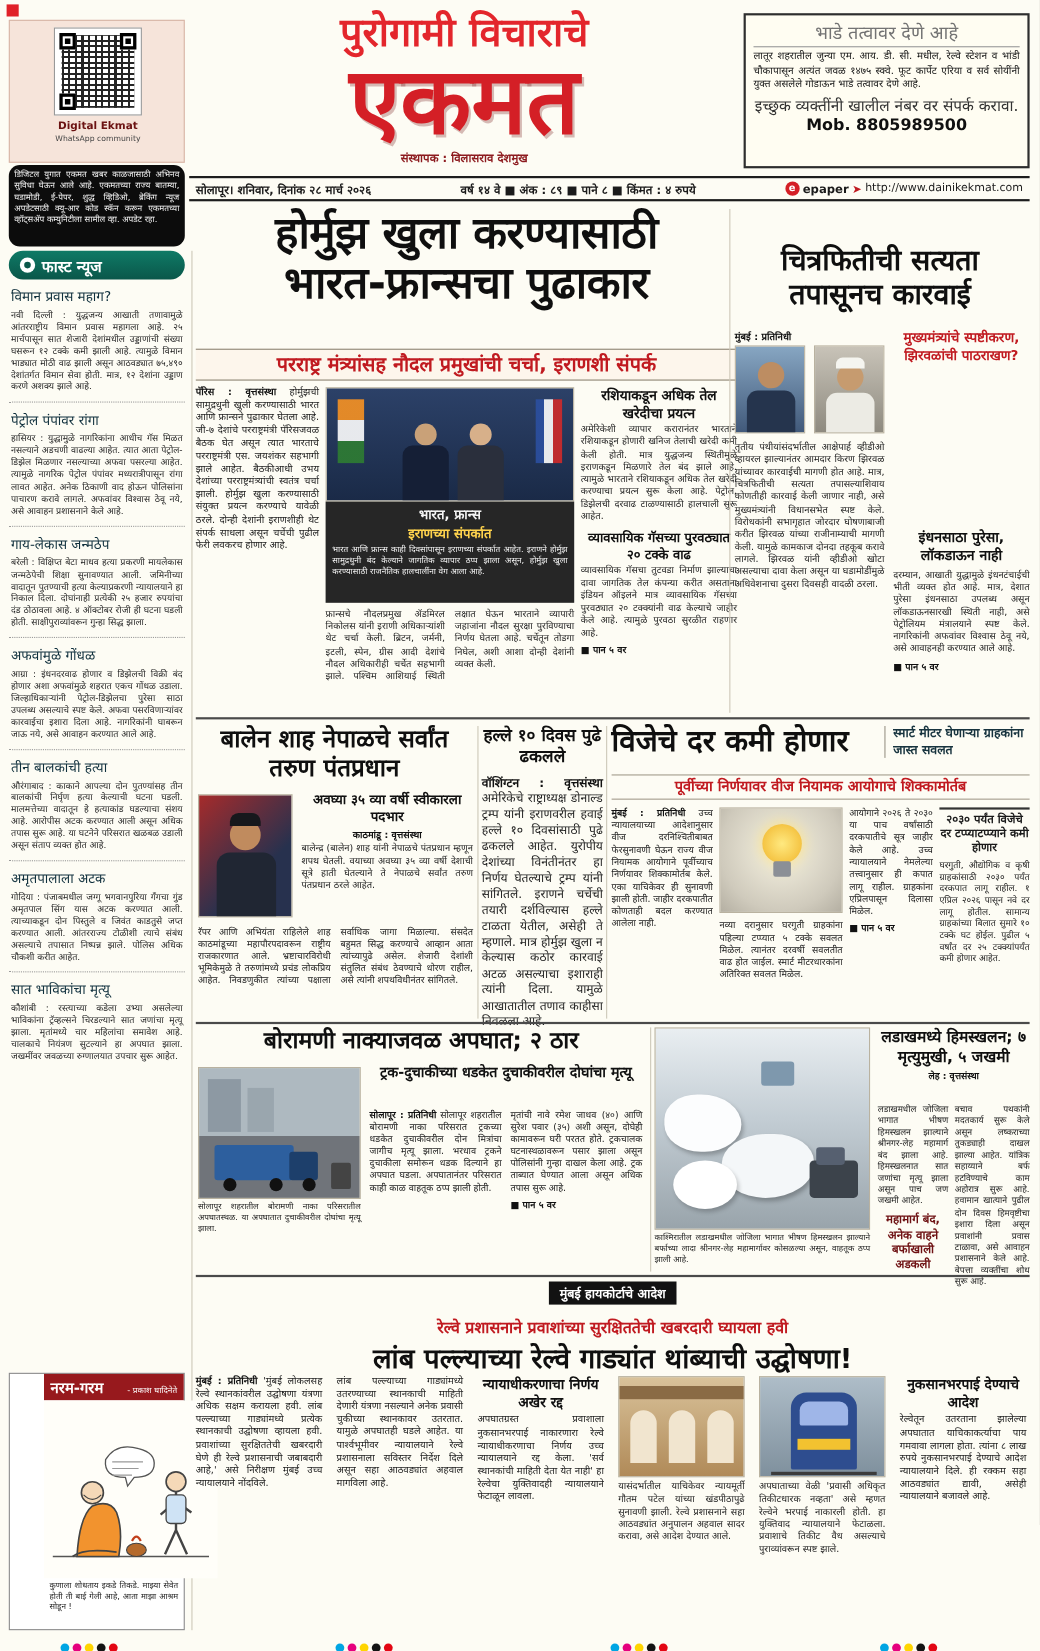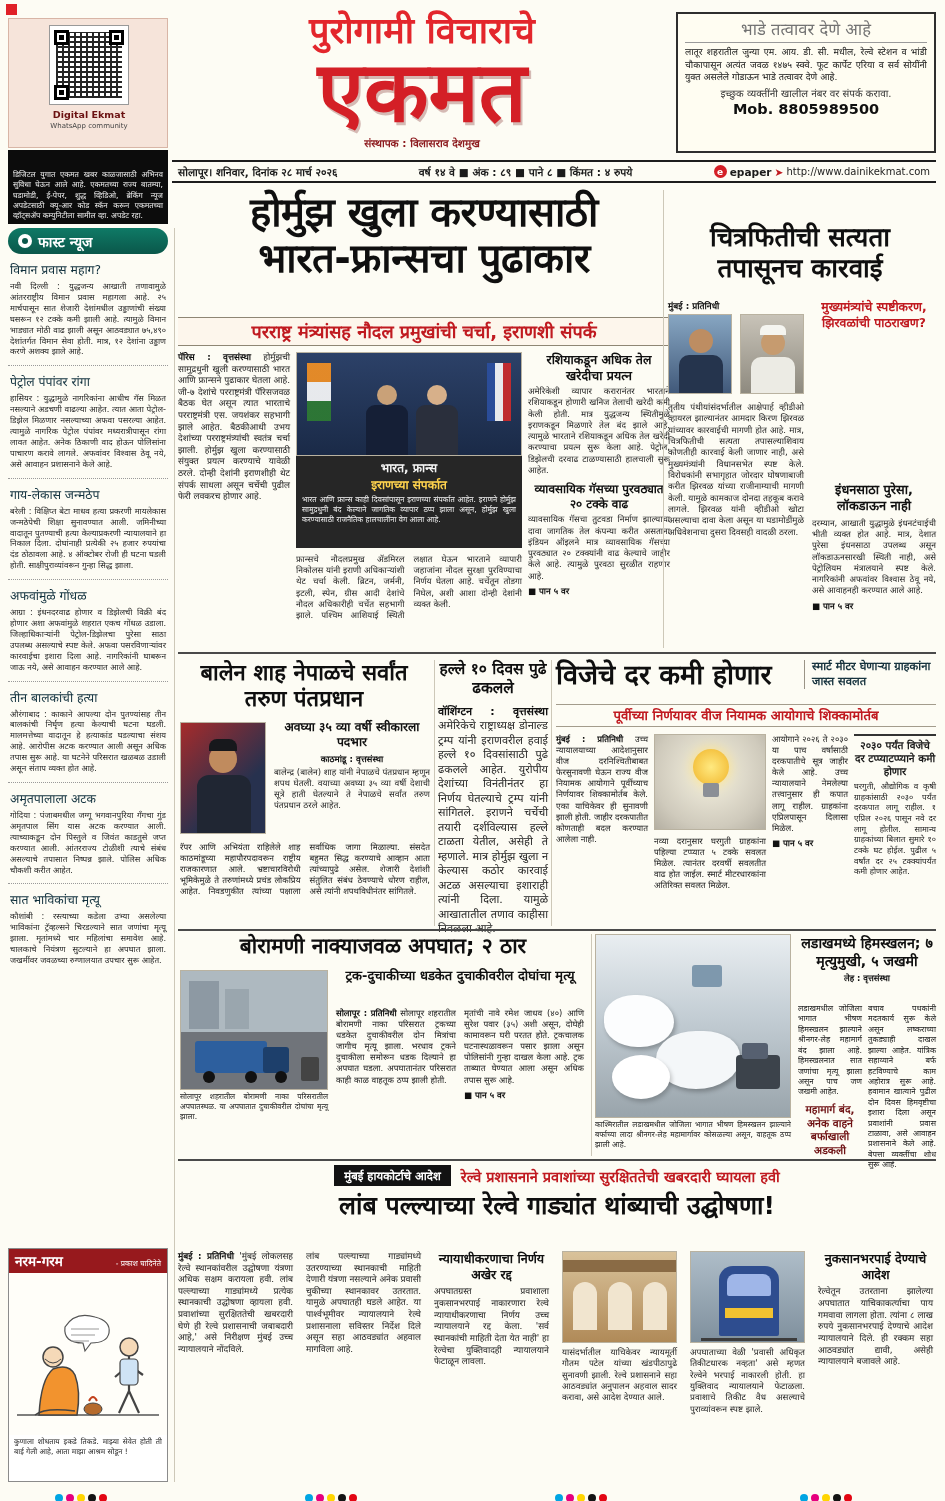--- a/index.html
+++ b/index.html
@@ -43,32 +43,32 @@
       <div class="qr-eye" style="right:4px;top:4px;">
           <div></div>
         </div>
       <div class="qr-eye" style="left:4px;bottom:4px;">
           <div></div>
         </div>
     </div>
     <div class="abs center" style="left:0;top:90px;width:160px;font-size:9.5px;font-weight:bold;color:#6b1212;">Digital Ekmat</div>
     <div class="abs center" style="left:0;top:103px;width:160px;font-size:7px;color:#444;">WhatsApp community</div>
   </div>
-  <div class="abs" style="left:8px;top:150px;width:160px;height:74px;background:#0c0c0c;color:#f3f3f3;font-size:7.6px;line-height:1.35;text-align:justify;padding:20px 5px;">डिजिटल युगात एकमत खबर काळजासाठी अभिनव सुविधा घेऊन आले आहे. एकमतच्या राज्य बातम्या, घडामोडी, ई-पेपर, शुद्ध व्हिडिओ, ब्रेकिंग न्यूज अपडेटसाठी क्यू-आर कोड स्कॅन करून एकमतच्या व्हॉट्सॲप कम्युनिटीला सामील व्हा. अपडेट रहा.</div>
+  <div class="abs" style="left:8px;top:150px;width:160px;height:74px;background:#0c0c0c;color:#f3f3f3;font-size:7.6px;line-height:1.35;text-align:justify;padding:4px 5px;border-radius:10px;">डिजिटल युगात एकमत खबर काळजासाठी अभिनव सुविधा घेऊन आले आहे. एकमतच्या राज्य बातम्या, घडामोडी, ई-पेपर, शुद्ध व्हिडिओ, ब्रेकिंग न्यूज अपडेटसाठी क्यू-आर कोड स्कॅन करून एकमतच्या व्हॉट्सॲप कम्युनिटीला सामील व्हा. अपडेट रहा.</div>
 
   <div class="abs center" style="left:172px;top:12px;width:500px;">
     <div style="font-size:36px;font-weight:800;color:#e3262c;line-height:1.05;">पुरोगामी विचाराचे</div>
     <div style="font-size:84px;font-weight:800;color:#d41f26;line-height:1.02;text-shadow:2px 3px 0 rgba(110,15,15,.28);">एकमत</div>
     <div style="font-size:10.5px;font-weight:bold;color:#8d1b1f;margin-top:1px;">संस्थापक : विलासराव देशमुख</div>
   </div>
 
   <div class="abs" style="left:676px;top:12px;width:260px;height:141px;border:2px solid #2e2e2e;background:#fffdf2;padding:3px 7px;">
     <div class="center" style="font-size:16.5px;font-weight:400;color:#737373;border-bottom:1px solid #9a9a9a;padding-bottom:2px;">भाडे तत्वावर देणे आहे</div>
     <div style="font-size:9.2px;line-height:1.38;text-align:justify;margin-top:3px;color:#161616;">लातूर शहरातील जुन्या एम. आय. डी. सी. मधील, रेल्वे स्टेशन व भांडी चौकापासून अत्यंत जवळ १४७५ स्क्वे. फूट कार्पेट एरिया व सर्व सोयींनी युक्त असलेले गोडाऊन भाडे तत्वावर देणे आहे.</div>
-    <div class="center" style="font-size:10px;margin-top:2px;color:#333;">इच्छुक व्यक्तींनी खालील नंबर वर संपर्क करावा.</div>
+    <div class="center" style="font-size:14px;margin-top:2px;color:#333;">इच्छुक व्यक्तींनी खालील नंबर वर संपर्क करावा.</div>
     <div class="center" style="font-size:14.5px;font-weight:800;color:#101010;margin-top:1px;">Mob. 8805989500</div>
   </div>
 
   <div class="abs" style="left:172px;top:160px;width:764px;height:23px;border-top:2px solid #1d1d1d;border-bottom:2px solid #1d1d1d;display:flex;align-items:center;justify-content:space-between;padding:0 6px;font-size:10.6px;font-weight:bold;">
     <span>सोलापूर। शनिवार, दिनांक २८ मार्च २०२६</span>
     <span>वर्ष १४ वे ■ अंक : ८९ ■ पाने ८ ■ किंमत : ४ रुपये</span>
     <span style="display:flex;align-items:center;gap:3px;">
       <span style="display:inline-flex;align-items:center;justify-content:center;width:13px;height:13px;border-radius:50%;background:#d41f26;color:#fff;font-size:9px;font-weight:800;">e</span>
       <span>epaper</span>
       <span class="red">➤</span>
@@ -110,21 +110,21 @@
         <div class="fn-title">अमृतपालाला अटक</div>
         <div class="fn-body">गोदिया : पंजाबमधील जग्गू भगवानपुरिया गँगचा गुंड अमृतपाल सिंग यास अटक करण्यात आली. त्याच्याकडून दोन पिस्तुले व जिवंत काडतुसे जप्त करण्यात आली. आंतरराज्य टोळीशी त्याचे संबंध असल्याचे तपासात निष्पन्न झाले. पोलिस अधिक चौकशी करीत आहेत.</div>
       </div>
       <div class="fn-item" style="border-bottom:none;">
         <div class="fn-title">सात भाविकांचा मृत्यू</div>
         <div class="fn-body">कौशांबी : रस्त्याच्या कडेला उभ्या असलेल्या भाविकांना ट्रॅव्हल्सने चिरडल्याने सात जणांचा मृत्यू झाला. मृतांमध्ये चार महिलांचा समावेश आहे. चालकाचे नियंत्रण सुटल्याने हा अपघात झाला. जखमींवर जवळच्या रुग्णालयात उपचार सुरू आहेत.</div>
       </div>
     </div>
   </div>
 
-  <div class="abs" style="left:8px;top:1248px;width:160px;height:234px;border:1px solid #8b8b8b;background:#fff;">
+  <div class="abs" style="left:8px;top:1248px;width:160px;height:234px;border:1px solid #8b8b8b;background:#fff;padding-left:31px;">
     <div style="background:#97191d;color:#fff;padding:3px 6px;display:flex;justify-content:space-between;align-items:baseline;">
       <span style="font-weight:800;font-size:13.5px;">नरम-गरम</span>
       <span style="font-size:7.5px;">- प्रकाश घादिनेते</span>
     </div>
     <div style="height:162px;position:relative;">
       <svg width="158" height="162" viewBox="0 0 158 162">
         <rect x="0" y="0" width="158" height="162" fill="#fffef9"></rect>
         <path d="M8 142 L150 142" stroke="#555" stroke-width="1.5" fill="none"></path>
 
         <circle cx="44" cy="84" r="10" fill="#f5d9b8" stroke="#444" stroke-width="1.5"></circle>
@@ -307,21 +307,21 @@
     <div class="abs" style="left:0;top:70px;width:64px;height:152px;">
       <div class="bodytext" style="font-size:7.9px;">लडाखमधील जोजिला भागात भीषण हिमस्खलन झाल्याने श्रीनगर-लेह महामार्ग बंद झाला आहे. हिमस्खलनात सात जणांचा मृत्यू झाला असून पाच जण जखमी आहेत.</div>
       <div class="center" style="font-size:10.6px;font-weight:800;color:#6e1113;line-height:1.3;margin-top:5px;">महामार्ग बंद, अनेक वाहने बर्फाखाली अडकली</div>
     </div>
     <div class="abs bodytext" style="left:70px;top:70px;width:68px;height:152px;font-size:7.9px;">बचाव पथकांनी मदतकार्य सुरू केले असून लष्कराच्या तुकड्याही दाखल झाल्या आहेत. यांत्रिक सहाय्याने बर्फ हटविण्याचे काम अहोरात्र सुरू आहे. हवामान खात्याने पुढील दोन दिवस हिमवृष्टीचा इशारा दिला असून प्रवाशांनी प्रवास टाळावा, असे आवाहन प्रशासनाने केले आहे. बेपत्ता व्यक्तींचा शोध सुरू आहे.</div>
   </div>
 
   <div class="hr" style="left:178px;top:1159px;width:758px;height:1.5px;background:#4a4a4a;"></div>
 
   <div class="abs" style="left:178px;top:1165px;width:758px;height:330px;">
-    <div style="display:flex;justify-content:center;align-items:center;gap:10px;">
+    <div style="display:flex;justify-content:center;align-items:center;gap:10px;flex-direction:column;">
       <span style="background:#121212;color:#fff;font-weight:800;font-size:11.5px;padding:3px 10px;">मुंबई हायकोर्टाचे आदेश</span>
       <span style="color:#c01a20;font-weight:800;font-size:14.5px;">रेल्वे प्रशासनाने प्रवाशांच्या सुरक्षिततेची खबरदारी घ्यायला हवी</span>
     </div>
     <div class="center hl" style="margin-top:6px;font-size:25px;line-height:1.1;">लांब पल्ल्याच्या रेल्वे गाड्यांत थांब्याची उद्घोषणा!</div>
 
     <div class="abs bodytext" style="left:0;top:86px;width:115px;height:242px;font-size:8.8px;">
       <span class="dl">मुंबई : प्रतिनिधी</span>
       <span>'मुंबई लोकलसह रेल्वे स्थानकांवरील उद्घोषणा यंत्रणा अधिक सक्षम करायला हवी. लांब पल्ल्याच्या गाड्यांमध्ये प्रत्येक स्थानकाची उद्घोषणा व्हायला हवी. प्रवाशांच्या सुरक्षिततेची खबरदारी घेणे ही रेल्वे प्रशासनाची जबाबदारी आहे,' असे निरीक्षण मुंबई उच्च न्यायालयाने नोंदविले.</span>
     </div>
     <div class="abs bodytext" style="left:128px;top:86px;width:115px;height:242px;font-size:8.8px;">लांब पल्ल्याच्या गाड्यांमध्ये उतरण्याच्या स्थानकाची माहिती देणारी यंत्रणा नसल्याने अनेक प्रवासी चुकीच्या स्थानकावर उतरतात. यामुळे अपघातही घडले आहेत. या पार्श्वभूमीवर न्यायालयाने रेल्वे प्रशासनाला सविस्तर निर्देश दिले असून सहा आठवड्यांत अहवाल मागविला आहे.</div>

